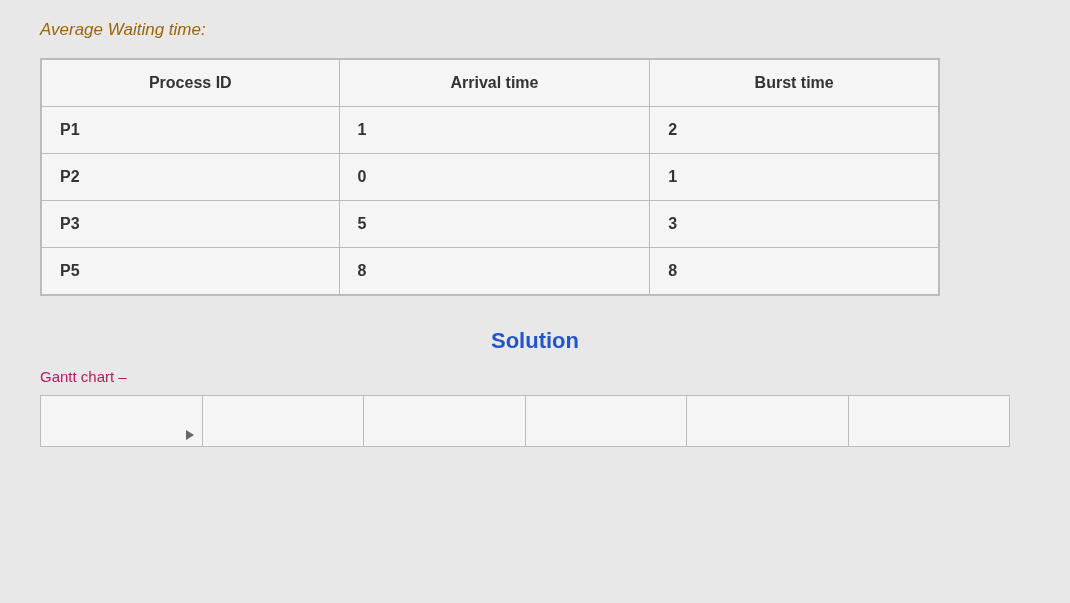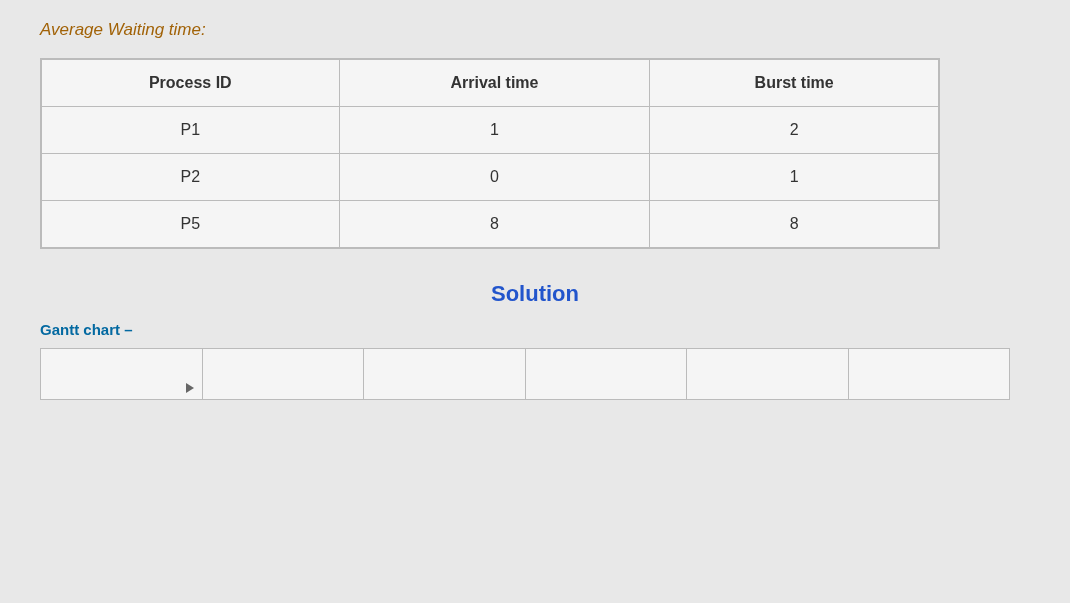--- a/index.html
+++ b/index.html
@@ -45,37 +45,35 @@
       font-size: 16px;
       background-color: #f5f5f5;
     }
 
     table th {
       font-weight: bold;
       font-size: 16px;
     }
 
     table td {
-      font-weight: normal;
-      text-align: center;
+      font-weight: bold;
     }
 
     .solution-heading {
       font-size: 22px;
       font-weight: bold;
       color: #2255cc;
       margin-bottom: 14px;
       text-align: center;
     }
 
     .gantt-label {
       font-size: 15px;
-      color: #0369a1;
+      color: #be185d;
       margin-bottom: 10px;
-      font-weight: bold;
     }
 
     .gantt-chart-container {
       width: 970px;
       height: 52px;
       border: 1px solid #bbb;
       background-color: #f5f5f5;
       display: flex;
       flex-direction: row;
       overflow: hidden;
@@ -128,20 +126,25 @@
           <td>P1</td>
           <td>1</td>
           <td>2</td>
         </tr>
         <tr>
           <td>P2</td>
           <td>0</td>
           <td>1</td>
         </tr>
         <tr>
+          <td>P3</td>
+          <td>5</td>
+          <td>3</td>
+        </tr>
+        <tr>
           <td>P5</td>
           <td>8</td>
           <td>8</td>
         </tr>
       </tbody>
   </table>
 </div>
 
 <div>
   <div class="solution-heading">Solution</div>

